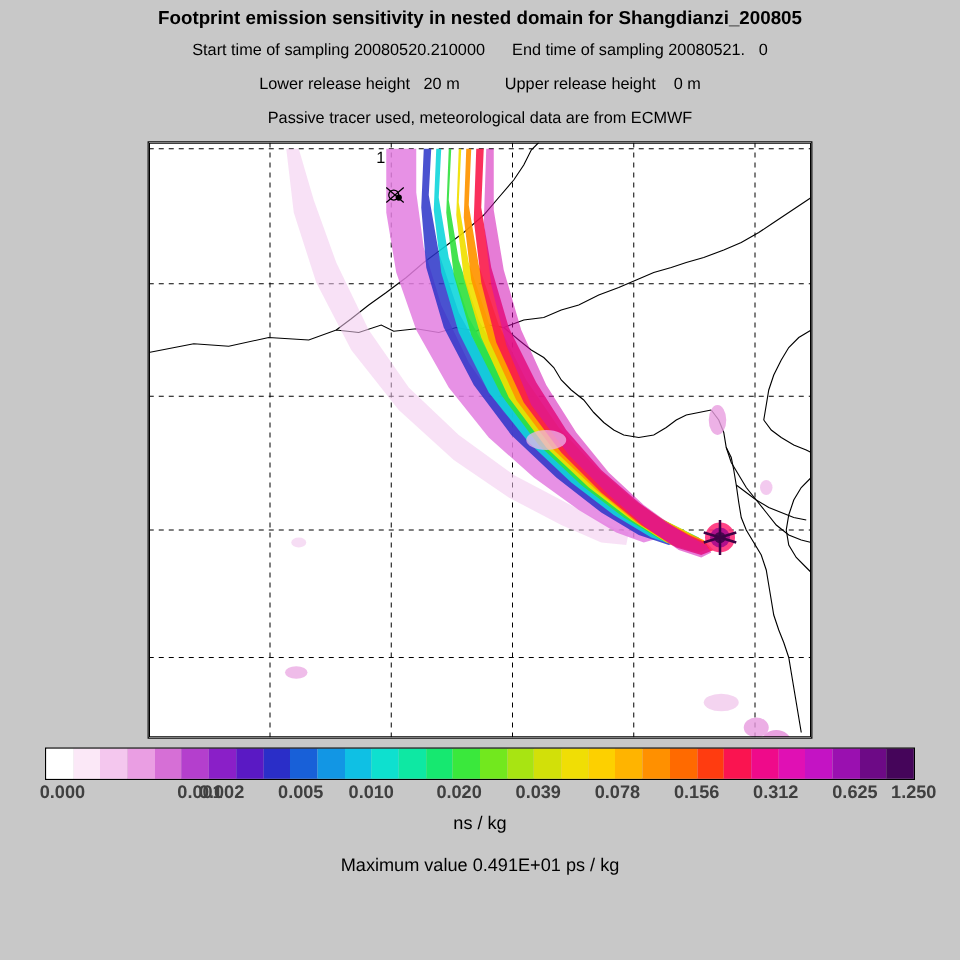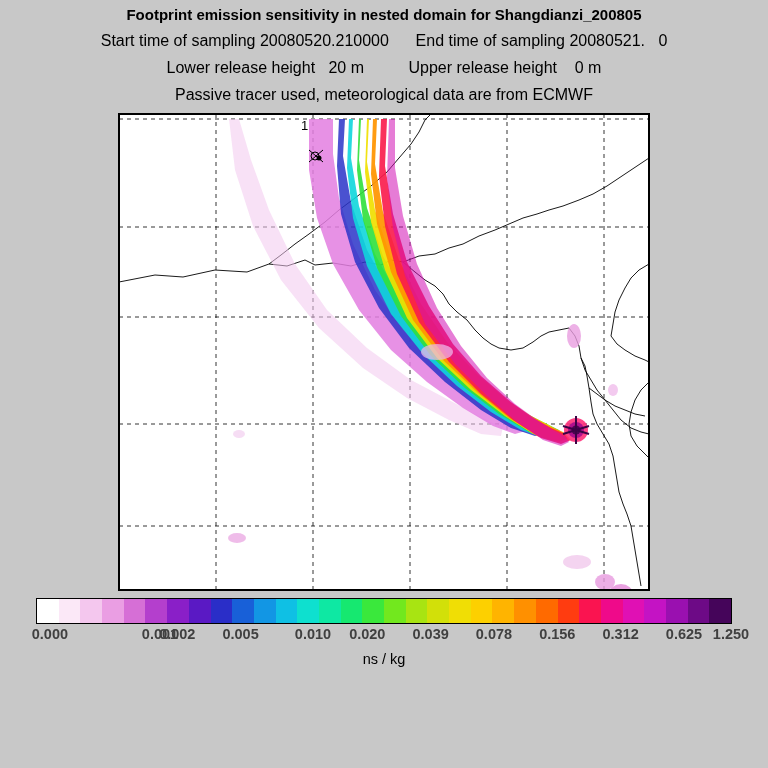--- a/index.html
+++ b/index.html
@@ -28,21 +28,21 @@
     font-size: 15px;
     font-weight: bold;
     color: #000;
     letter-spacing: 0px;
   }
   .subtitle {
     position: absolute;
     left: 0;
     width: 768px;
     text-align: center;
-    font-size: 16px;
+    font-size: 13px;
     color: #000;
     white-space: pre;
   }
   #title-main { top: 6px; }
   #line-times  { top: 32px; }
   #line-heights{ top: 59px; }
   #line-tracer { top: 86px; }
 
   
   .plot-wrap {
@@ -244,26 +244,27 @@
       <div class="cbar-cell" style="background: rgb(154, 16, 176);"></div>
       <div class="cbar-cell" style="background: rgb(109, 10, 134);"></div>
       <div class="cbar-cell" style="background: rgb(69, 5, 90);"></div>
     </div>
 
   <div class="cbar-ticks" id="colorbar-ticks">
       <span class="cbar-tick" style="left: 49.92px;">0.000</span>
       <span class="cbar-tick" style="left: 120px; margin-left: 40px;">0.001</span>
       <span class="cbar-tick" style="left: 177.288px;">0.002</span>
       <span class="cbar-tick" style="left: 240.624px;">0.005</span>
-      <span class="cbar-tick" style="left: 313px;">0.010</span>
+      <span class="cbar-tick" style="left: 297px;">0.010</span>
       <span class="cbar-tick" style="left: 367.296px;">0.020</span>
       <span class="cbar-tick" style="left: 430.632px;">0.039</span>
       <span class="cbar-tick" style="left: 493.968px;">0.078</span>
       <span class="cbar-tick" style="left: 557.304px;">0.156</span>
       <span class="cbar-tick" style="left: 620.64px;">0.312</span>
       <span class="cbar-tick" style="left: 683.976px;">0.625</span>
       <span class="cbar-tick" style="left: 731px;">1.250</span>
     </div>
 
   <div class="cbar-unit">ns / kg</div>
 
+  <div class="maxval">Maximum value  0.491E+01 ps / kg</div>
 
 </div>
 
 </body></html>

